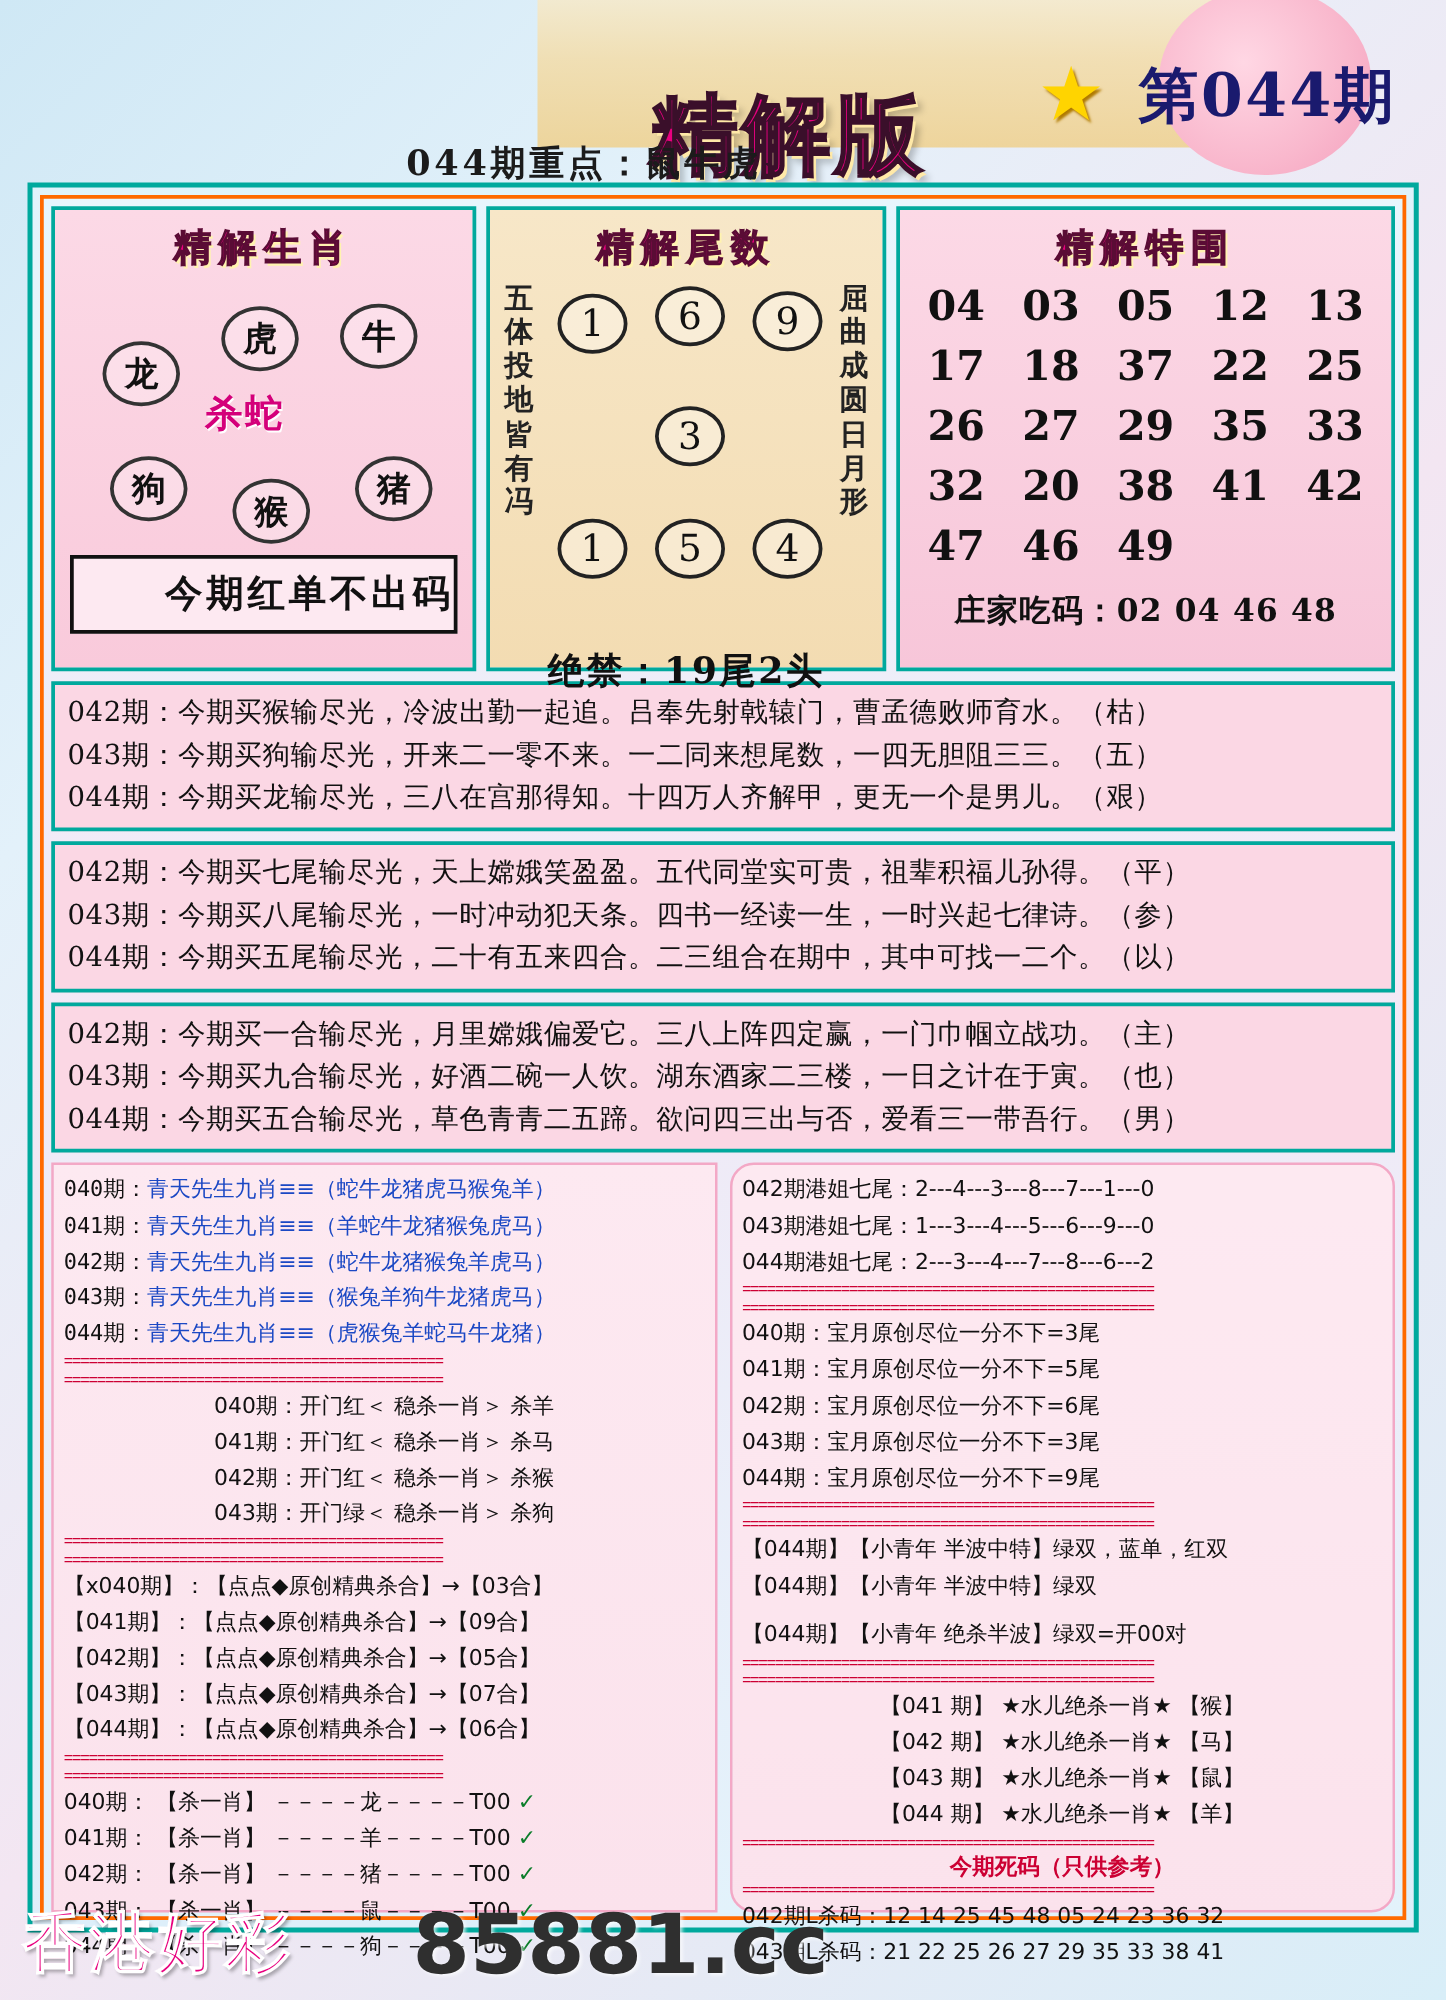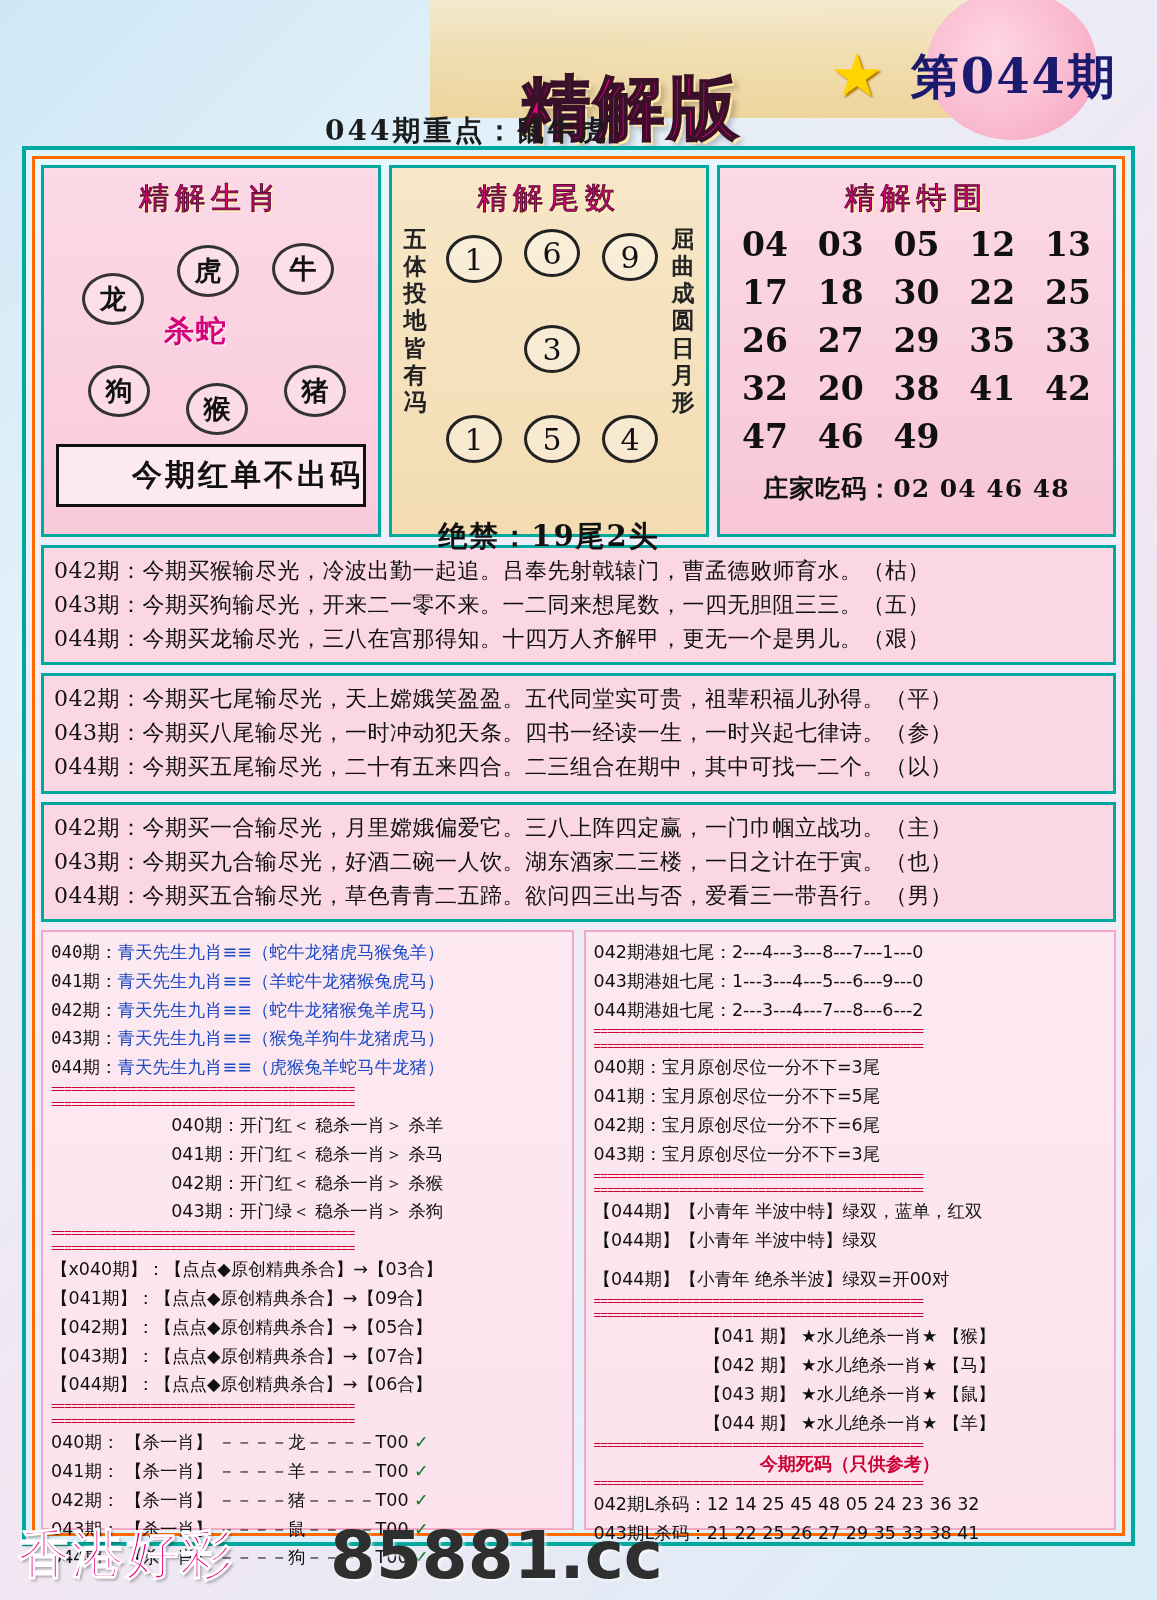--- a/index.html
+++ b/index.html
@@ -52,21 +52,21 @@
     background: linear-gradient(180deg,#e6f6fd 0%,#f2e9f6 45%,#e2f2fb 100%); }
   
   .toprow { display: flex; gap: 8px; height: 372px; }
   .box {
     border: 3px solid #00a99d; background: #fbd7e4; position: relative;
   }
   .box1 { width: 340px; background: linear-gradient(180deg,#fcd9e6,#f9cadb); }
   .box2 { width: 320px; background: linear-gradient(180deg,#f7e7c8,#f3dcb2); }
   .box3 { flex: 1; background: linear-gradient(180deg,#fcd9e6,#f7c6d9); }
   .box-title {
-    text-align: center; font-family: "DejaVu Serif", serif; font-weight: normal;
+    text-align: center; font-family: "DejaVu Serif", serif; font-weight: bold;
     font-size: 30px; color: #e8007f; -webkit-text-stroke: 1px #5a0c35;
     text-shadow: 2px 2px 0 #fff3b0; letter-spacing: 6px; margin-top: 10px;
   }
   .zodiac-area { position: relative; height: 215px; margin-top: 6px; }
   .zcircle {
     position: absolute; width: 62px; height: 52px; border: 3px solid #333; border-radius: 50%;
     display: flex; align-items: center; justify-content: center;
     font-size: 27px; font-weight: bold; color: #111; font-family: "DejaVu Serif", serif;
     background: rgba(255,255,255,.25);
   }
@@ -113,21 +113,21 @@
     border: 3px solid #00a99d; background: #fbd7e4; margin-top: 8px; padding: 6px 10px;
   }
   .verse {
     font-size: 22px; font-family: "DejaVu Serif", serif; color: #111;
     line-height: 1.55; white-space: nowrap; letter-spacing: .5px;
   }
   
   .bottom { display: flex; gap: 10px; margin-top: 8px; height: 600px; }
   .bcol { flex: 1; background: #fde9f1; border: 2px solid #f3a8c6; padding: 6px 8px; }
   .bcol.left { background: linear-gradient(180deg,#fde9f1,#fbe2ec); }
-  .bcol.right { background: linear-gradient(180deg,#fde9f1,#fbe2ec); }
+  .bcol.right { background: linear-gradient(180deg,#fde9f1,#fbe2ec); border-radius: 19px; }
   .ln { font-size: 17.5px; font-family: "DejaVu Sans", sans-serif; color: #111; line-height: 1.65; white-space: nowrap; }
   .ln .blue { color: #1b48c4; text-align: center; }
   .dash { color: #cc0033; font-size: 13px; letter-spacing: -1px; line-height: 1.1; white-space: nowrap; overflow: hidden; }
   .center { text-align: center; }
   .mono { font-family: "DejaVu Sans Mono", monospace; }
   .kill-title { color: #cc0033; font-weight: bold; font-size: 18px; }
   .check { color: #0b7d2a; font-weight: bold; }
   
   .footer { position: absolute; left: 0; bottom: 6px; width: 100%; height: 66px; }
   .footer-text {
@@ -196,21 +196,21 @@
         <div class="numrow">
           <span>04</span>
           <span>03</span>
           <span>05</span>
           <span>12</span>
           <span>13</span>
         </div>
         <div class="numrow">
           <span>17</span>
           <span>18</span>
-          <span>30</span>
+          <span>37</span>
           <span>22</span>
           <span>25</span>
         </div>
         <div class="numrow">
           <span>26</span>
           <span>27</span>
           <span>29</span>
           <span>35</span>
           <span>33</span>
         </div>
@@ -327,20 +327,21 @@
       <div class="ln">043期港姐七尾：1---3---4---5---6---9---0</div>
       <div class="ln">044期港姐七尾：2---3---4---7---8---6---2</div>
 
       <div class="dash">==================================================</div>
       <div class="dash">==================================================</div>
 
       <div class="ln">040期：宝月原创尽位一分不下=3尾</div>
       <div class="ln">041期：宝月原创尽位一分不下=5尾</div>
       <div class="ln">042期：宝月原创尽位一分不下=6尾</div>
       <div class="ln">043期：宝月原创尽位一分不下=3尾</div>
+      <div class="ln">044期：宝月原创尽位一分不下=9尾</div>
 
       <div class="dash">==================================================</div>
       <div class="dash">==================================================</div>
 
       <div class="ln">【044期】【小青年 半波中特】绿双，蓝单，红双</div>
       <div class="ln">【044期】【小青年 半波中特】绿双</div>
 
       <div style="height:10px"></div>
       <div class="ln">【044期】【小青年 绝杀半波】绿双=开00对</div>
 

